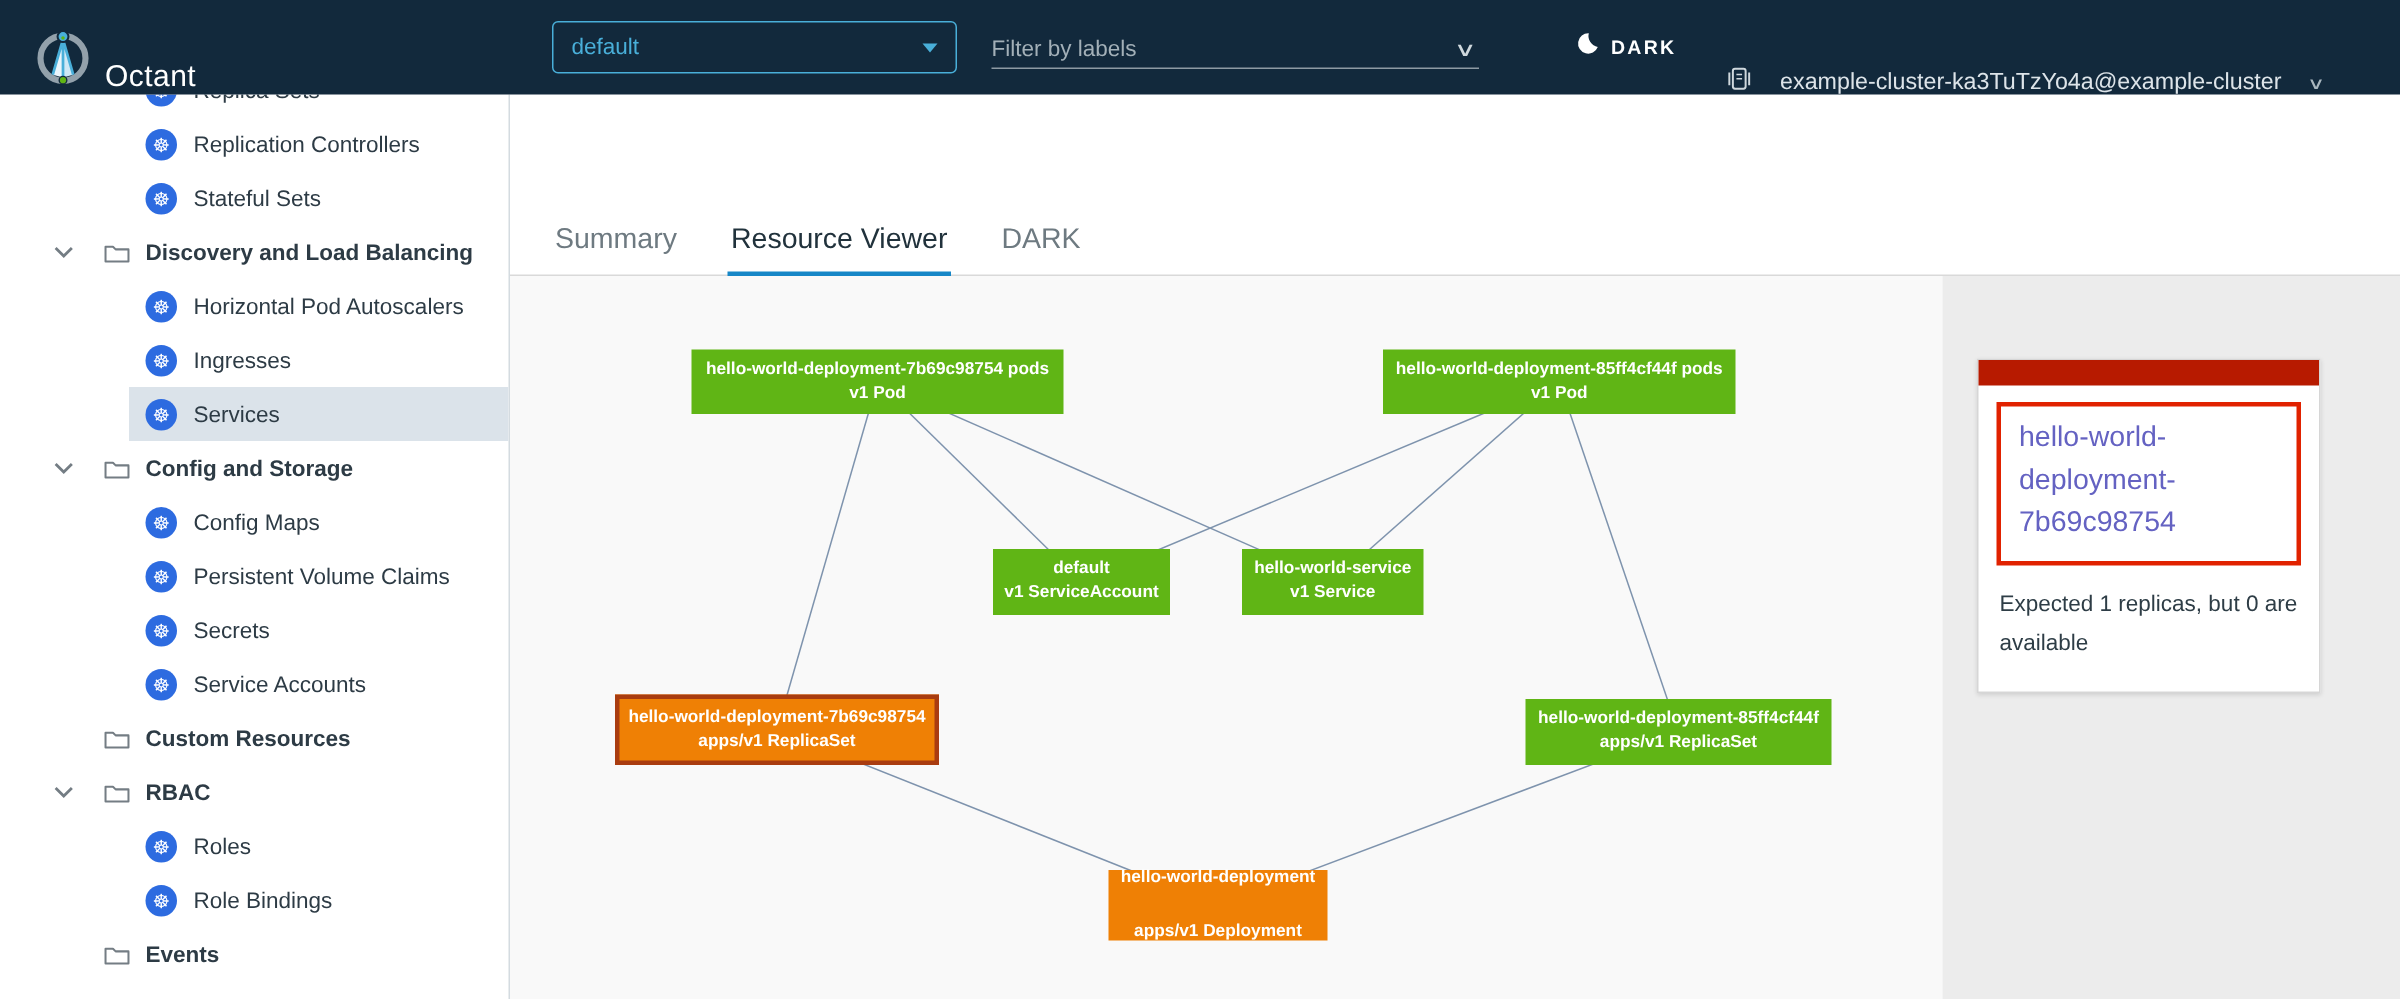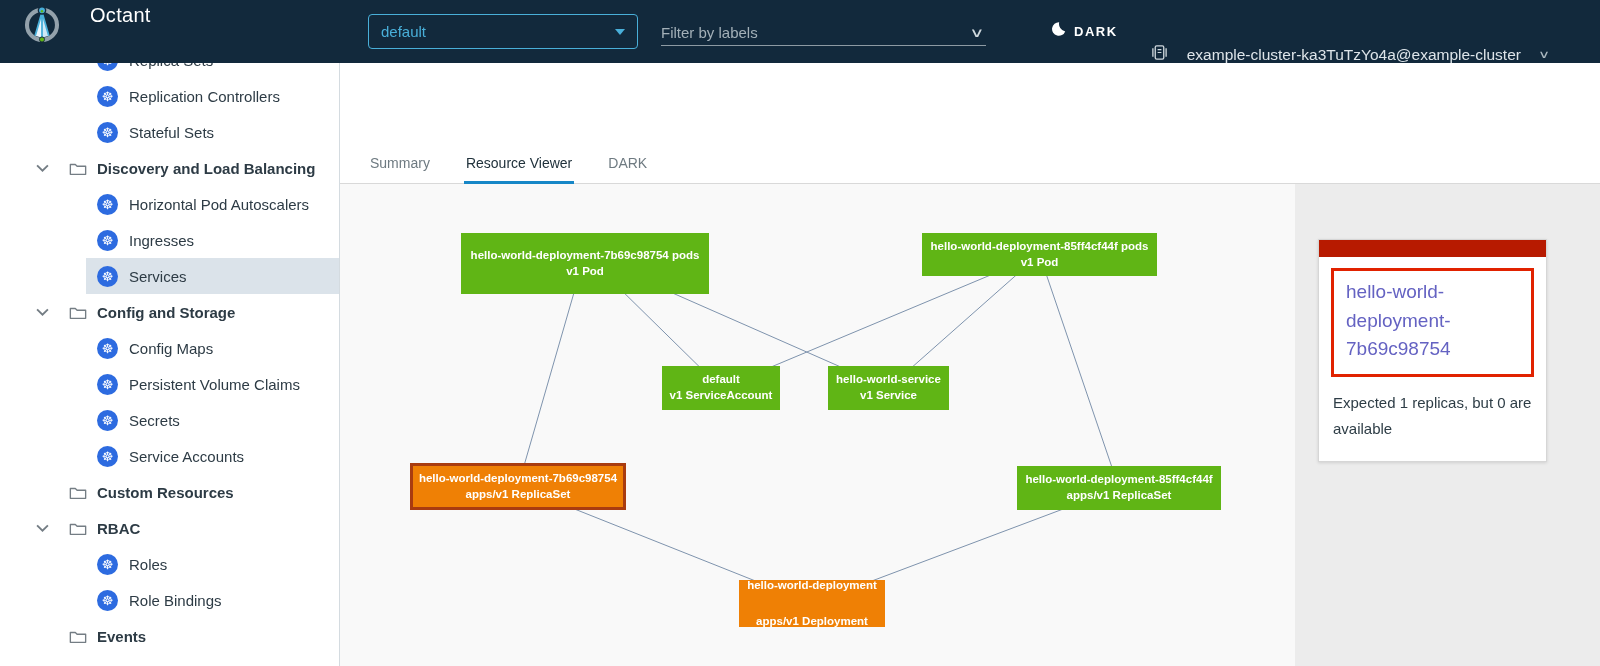--- a/index.html
+++ b/index.html
@@ -1,20 +1,20 @@
 <!DOCTYPE html>
 <html><head>
 <meta charset="utf-8">
 <style>
   * { margin:0; padding:0; box-sizing:border-box; }
   html,body { width:1600px; height:666px; overflow:hidden; font-family:"Liberation Sans",sans-serif; background:#fff; }
 
   
   .header { position:absolute; left:0; top:0; width:1600px; height:63px; background:#12293c; z-index:50; }
-  .brand { position:absolute; left:22px; top:4px; display:flex; align-items:flex-start; gap:28px; }
+  .brand { position:absolute; left:22px; top:18px; display:flex; align-items:flex-end; gap:8px; }
   .brand-title { color:#fff; font-size:20px; letter-spacing:.3px; }
   .ns-select { position:absolute; left:368px; top:14px; width:270px; height:35px; border:1px solid #49afd9; border-radius:4px; display:flex; align-items:center; padding:0 12px; cursor:pointer; }
   .ns-value { color:#49afd9; font-size:15px; flex:1; }
   .ns-caret { width:0; height:0; border-left:5px solid transparent; border-right:5px solid transparent; border-top:6px solid #49afd9; }
   .filter-wrap { position:absolute; left:661px; top:20px; width:325px; height:26px; border-bottom:1px solid #8d9aa3; display:flex; align-items:center; }
   .filter-input { flex:1; background:transparent; border:none; outline:none; color:#e8eef2; font-size:15px; font-family:"Liberation Sans",sans-serif; }
   .filter-input::placeholder { color:#a3b0b8; opacity:1; }
   .filter-chev { color:#cfd8dd; font-size:13px; transform:scaleX(1.6); margin-right:4px; }
   .theme-toggle { position:absolute; left:1050px; top:21px; display:flex; align-items:center; gap:8px; color:#fff; cursor:pointer; }
   .theme-label { font-size:13px; font-weight:700; letter-spacing:1.5px; }
@@ -32,21 +32,21 @@
   .nav-row.resource { margin-left:86px; padding-left:11px; }
   .nav-row.resource.selected { background:#dbe3ea; }
   .res-icon { width:21px; height:21px; border-radius:50%; background:#2d6be0; color:#fff; font-size:13px; line-height:21px; text-align:center; display:inline-block; margin-right:11px; flex:none; }
 
   
   .main { position:absolute; left:340px; top:63px; width:1260px; height:603px; background:#fff; }
   .main-top { position:relative; height:121px; background:#fff; border-bottom:1px solid #d9d9d9; }
   .res-heading { position:absolute; left:28px; top:31px; display:flex; align-items:center; gap:11px; }
   .res-title { font-size:29px; font-weight:300; color:#28343c; letter-spacing:.2px; }
   .tabs { position:absolute; left:28px; bottom:-1px; display:flex; gap:32px; }
-  .tab { font-size:14px; color:#6e7a81; padding:0 2px 10px 2px; border-bottom:3px solid transparent; cursor:pointer;margin-top:16px; }
+  .tab { font-size:19px; color:#6e7a81; padding:0 2px 10px 2px; border-bottom:3px solid transparent; cursor:pointer;margin-top:16px; }
   .tab.active { color:#21323c; border-bottom-color:#1787c7; }
 
   .content-row { position:absolute; left:0; top:121px; width:1260px; height:482px; display:flex; }
   .graph-area { position:relative; width:955px; height:482px; background:#f9f9f9; overflow:hidden; }
   #edge-svg { position:absolute; left:0; top:0; }
   .graph-node { position:absolute; display:flex; flex-direction:column; align-items:center; justify-content:center; color:#fff; font-size:11.5px; font-weight:600; line-height:1.35; text-align:center; cursor:pointer; }
 
   
   .detail-panel { position:relative; width:305px; height:482px; background:#ececec; }
   .detail-card { position:absolute; left:23px; top:55px; width:229px; background:#fff; border:1px solid #d6d6d6; box-shadow:0 1px 3px rgba(0,0,0,.12); }
@@ -232,21 +232,21 @@
           <line x1="245" y1="70.5" x2="178" y2="302.5" stroke="#7e93ad" stroke-width="1"></line>
           <line x1="245" y1="70.5" x2="381" y2="204" stroke="#7e93ad" stroke-width="1"></line>
           <line x1="245" y1="70.5" x2="548.5" y2="204" stroke="#7e93ad" stroke-width="1"></line>
           <line x1="699.5" y1="70.5" x2="381" y2="204" stroke="#7e93ad" stroke-width="1"></line>
           <line x1="699.5" y1="70.5" x2="548.5" y2="204" stroke="#7e93ad" stroke-width="1"></line>
           <line x1="699.5" y1="70.5" x2="779" y2="304" stroke="#7e93ad" stroke-width="1"></line>
           <line x1="178" y1="302.5" x2="472" y2="419.5" stroke="#7e93ad" stroke-width="1"></line>
           <line x1="779" y1="304" x2="472" y2="419.5" stroke="#7e93ad" stroke-width="1"></line>
         </svg>
       <div id="graph-nodes">
-          <div class="graph-node" style="left: 121px; top: 49px; width: 248px; height: 61px; background: rgb(96, 181, 21);">
+          <div class="graph-node" style="left: 121px; top: 49px; width: 248px; height: 43px; background: rgb(96, 181, 21);">
             <span>hello-world-deployment-7b69c98754 pods</span>
             <span>v1 Pod</span>
           </div>
           <div class="graph-node" style="left: 582px; top: 49px; width: 235px; height: 43px; background: rgb(96, 181, 21);">
             <span>hello-world-deployment-85ff4cf44f pods</span>
             <span>v1 Pod</span>
           </div>
           <div class="graph-node" style="left: 322px; top: 182px; width: 118px; height: 44px; background: rgb(96, 181, 21);">
             <span>default</span>
             <span>v1 ServiceAccount</span>

